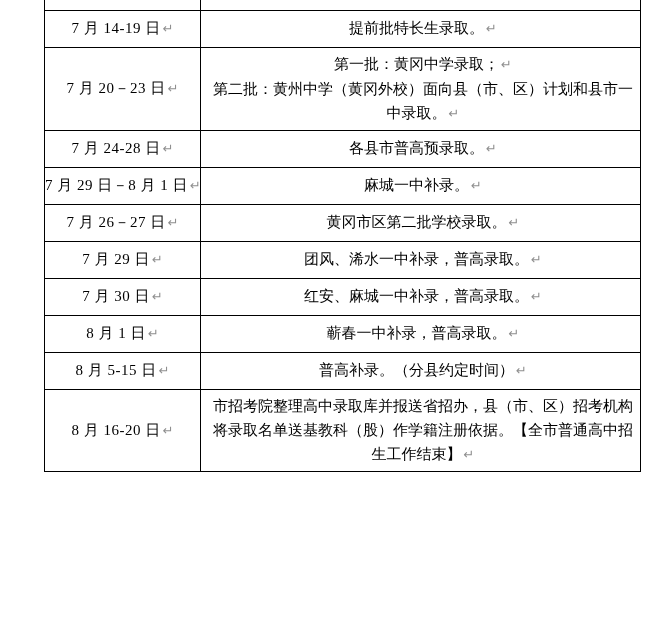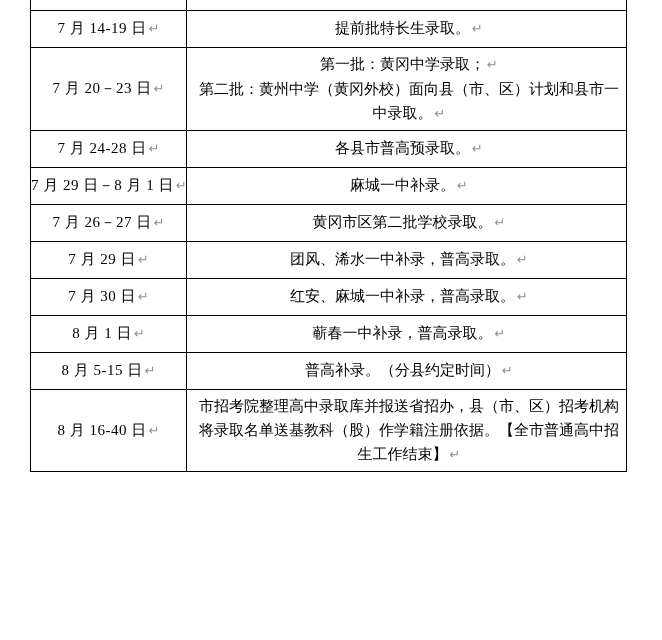--- a/index.html
+++ b/index.html
@@ -17,21 +17,21 @@
   }
   .page {
     width: 662px;
     height: 640px;
     background: var(--bg-color);
     overflow: hidden;
   }
   table.schedule {
     border-collapse: collapse;
     table-layout: fixed;
-    margin-left: 30px;
+    margin-left: 44px;
     width: 596px;
     border: none;
   }
   col.c-date { width: 156px; }
   col.c-desc { width: 440px; }
   td {
     border: 1px solid var(--border-color);
     height: 37px;
     vertical-align: middle;
     color: var(--text-color);
@@ -147,21 +147,21 @@
         <tr>
     <td class="date-cell">
       <span class="date-text">8 月 5-15 日</span><span class="mark">↵</span>
     </td>
     <td class="desc-cell">
             <div class="para"><span>普高补录。（分县约定时间）</span><span class="mark">↵</span></div>
           </td>
   </tr>
         <tr>
     <td class="date-cell">
-      <span class="date-text">8 月 16-40 日</span><span class="mark">↵</span>
+      <span class="date-text">8 月 16-20 日</span><span class="mark">↵</span>
     </td>
     <td class="desc-cell">
             <div class="para"><span>市招考院整理高中录取库并报送省招办，县（市、区）招考机构将录取名单送基教科（股）作学籍注册依据。【全市普通高中招生工作结束】</span><span class="mark">↵</span></div>
           </td>
   </tr>
       </tbody>
   </table>
 </div>
 
 </body></html>

